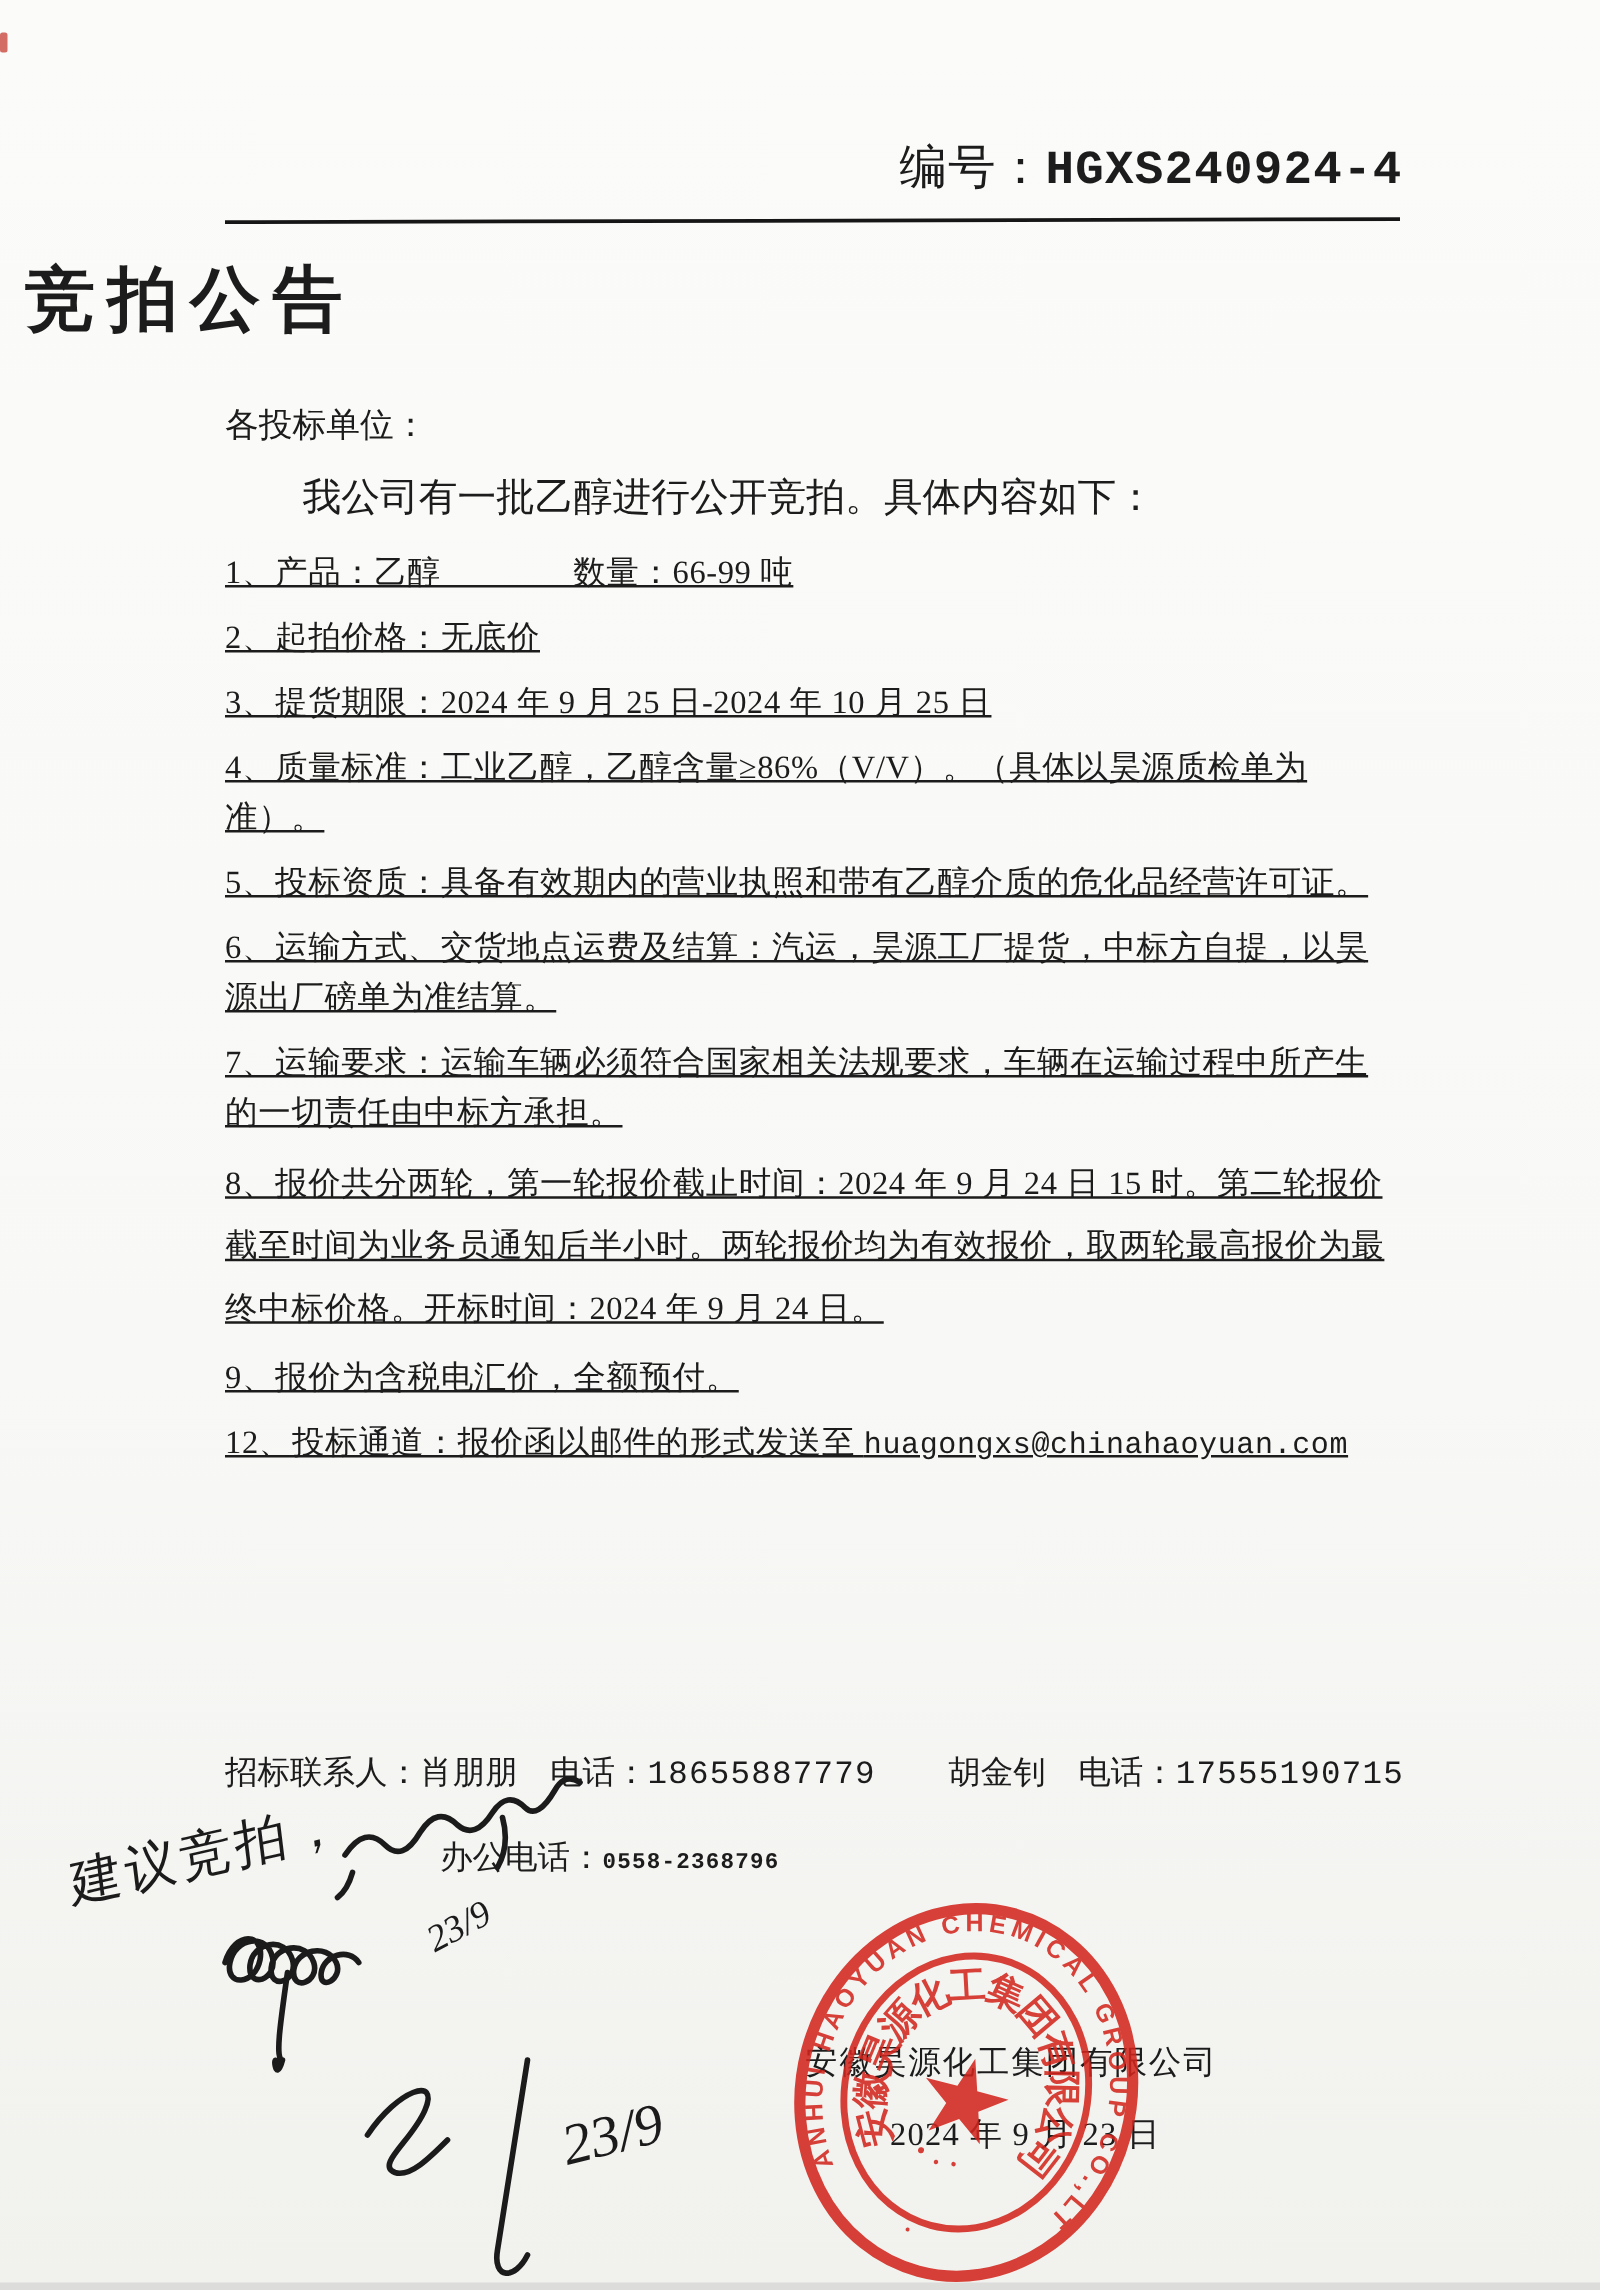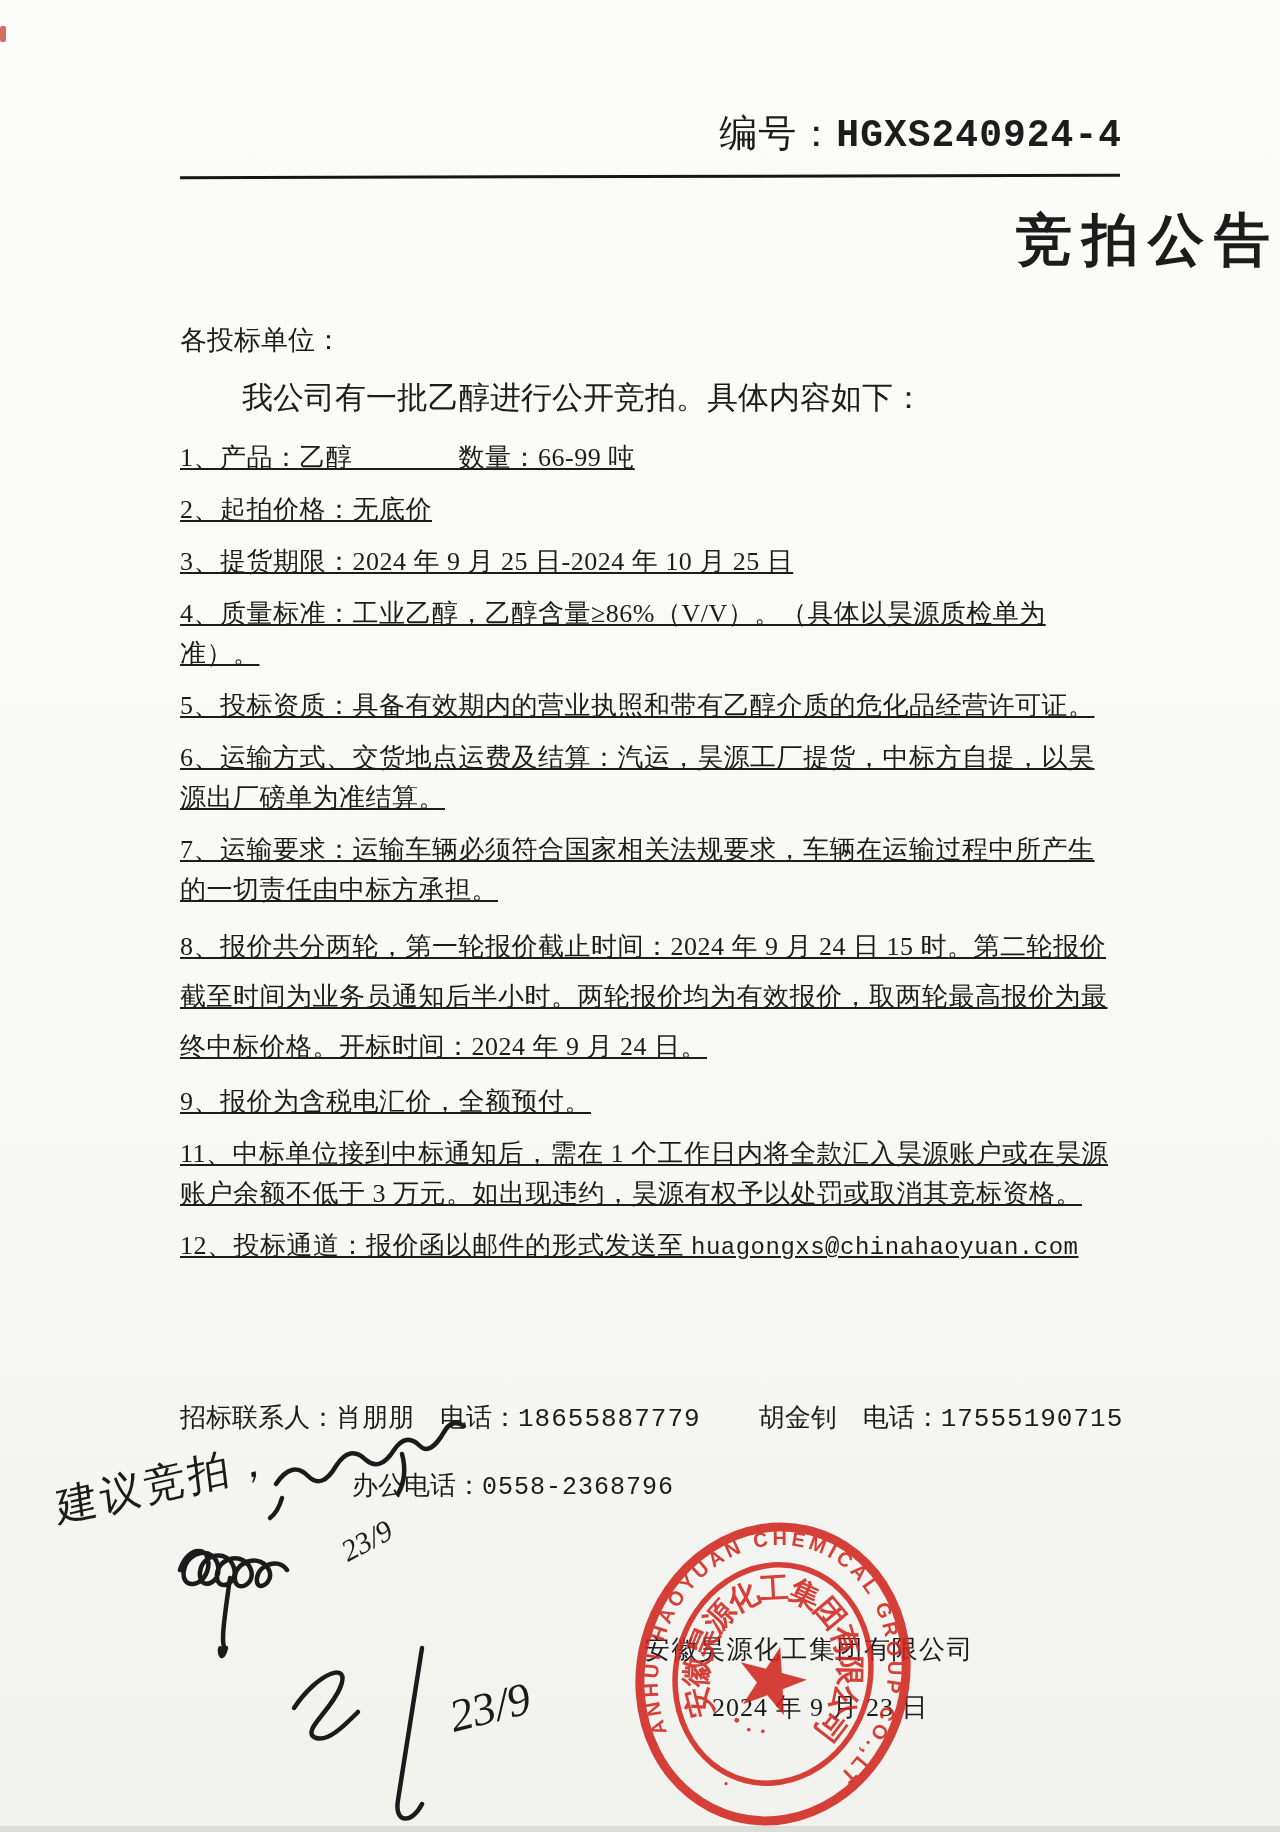--- a/index.html
+++ b/index.html
@@ -26,21 +26,21 @@
   }
   .rule {
     height: 3px;
     background: #161616;
     margin: 16px 160px 0 180px;
     transform: rotate(-0.15deg);
   }
   .title {
     margin-top: 30px;
     padding-left: 20px;
-    text-align: right;
+    text-align: left;
     font-size: 56px;
     font-weight: 700;
     letter-spacing: 10px;
     line-height: 64px;
   }
   .salutation {
     margin: 50px 160px 0 180px;
     font-size: 27px;
   }
   .intro {
@@ -69,21 +69,21 @@
   }
   .contacts .sp-sm { display: inline-block; width: 26px; }
   .contacts .sp-lg { display: inline-block; width: 58px; }
   .contacts .latin { font-size: 26px; letter-spacing: 1px; }
   .office {
     position: absolute;
     left: 352px; top: 1468px;
     font-size: 26px;
     white-space: nowrap;
   }
-  .office .latin { font-size: 25px; letter-spacing: 1px; }
+  .office .latin { font-size: 18px; letter-spacing: 1px; font-weight: bold; }
   .signoff-company {
     position: absolute;
     left: 644px; top: 1632px;
     font-size: 26px;
     letter-spacing: 1.5px;
     white-space: nowrap;
   }
   .signoff-date {
     position: absolute;
     left: 712px; top: 1690px;
@@ -136,21 +136,20 @@
 <div class="items">
   <p class="item">1、产品：乙醇　　　　数量：66-99 吨</p>
   <p class="item">2、起拍价格：无底价</p>
   <p class="item">3、提货期限：2024 年 9 月 25 日-2024 年 10 月 25 日</p>
   <p class="item">4、质量标准：工业乙醇，乙醇含量≥86%（V/V）。（具体以昊源质检单为准）。</p>
   <p class="item">5、投标资质：具备有效期内的营业执照和带有乙醇介质的危化品经营许可证。</p>
   <p class="item">6、运输方式、交货地点运费及结算：汽运，昊源工厂提货，中标方自提，以昊源出厂磅单为准结算。</p>
   <p class="item">7、运输要求：运输车辆必须符合国家相关法规要求，车辆在运输过程中所产生的一切责任由中标方承担。</p>
   <p class="item wide">8、报价共分两轮，第一轮报价截止时间：2024 年 9 月 24 日 15 时。第二轮报价截至时间为业务员通知后半小时。两轮报价均为有效报价，取两轮最高报价为最终中标价格。开标时间：2024 年 9 月 24 日。</p>
   <p class="item">9、报价为含税电汇价，全额预付。</p>
-  <p class="item">11、中标单位接到中标通知后，需在 1 个工作日内将全款汇入昊源账户或在昊源账户余额不低于 3 万元。如出现违约，昊源有权予以处罚或取消其竞标资格。</p>
   <p class="item"><span>12、投标通道：报价函以邮件的形式发送至 </span><span class="latin">huagongxs@chinahaoyuan.com</span></p>
 </div>
 
 <div class="contacts"><span>招标联系人：肖朋朋</span><span class="sp-sm"></span><span>电话：</span><span class="latin">18655887779</span><span class="sp-lg"></span><span>胡金钊</span><span class="sp-sm"></span><span>电话：</span><span class="latin">17555190715</span></div>
 
 <div class="office"><span>办公电话：</span><span class="latin">0558-2368796</span></div>
 
 <div class="signoff-company">安徽昊源化工集团有限公司</div>
 <div class="signoff-date">2024 年 9 月 23 日</div>
 

